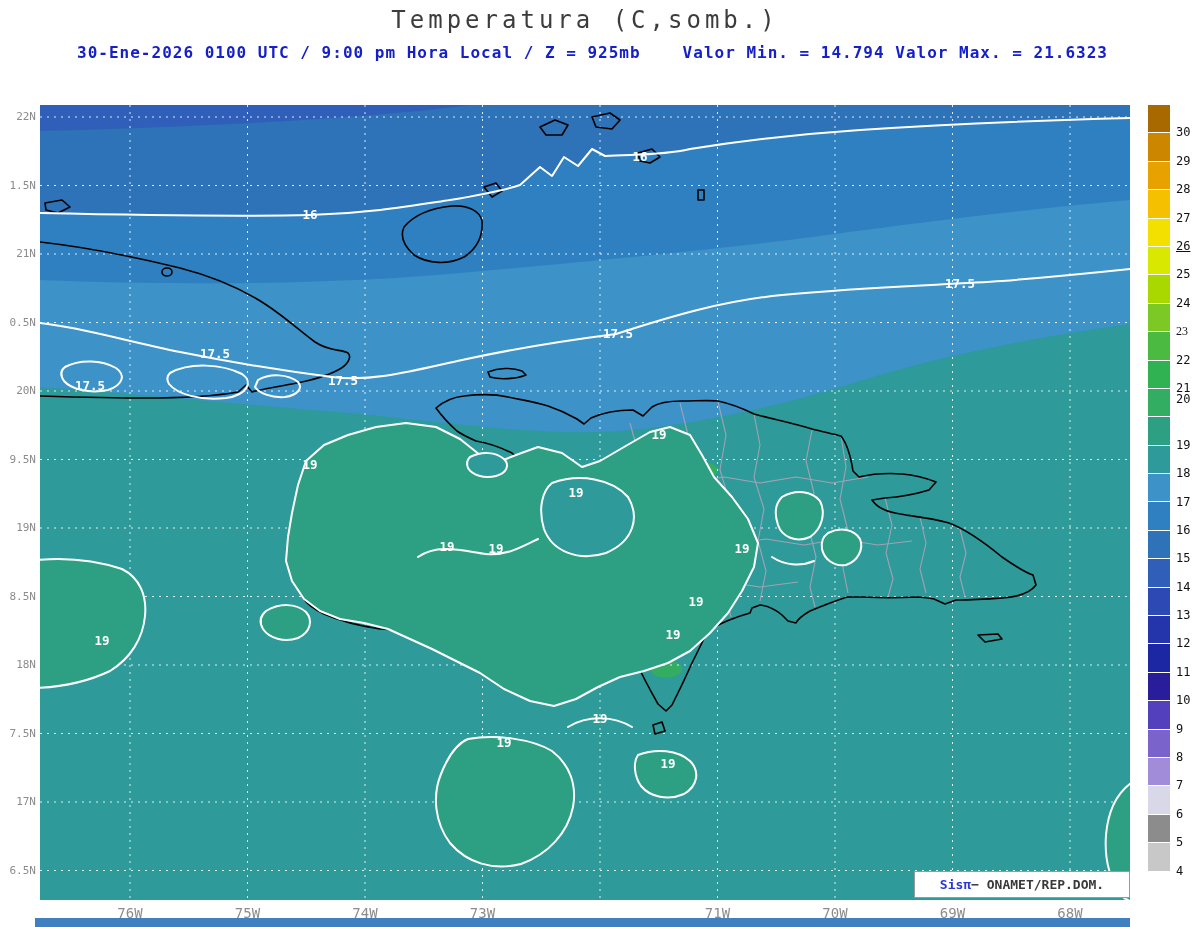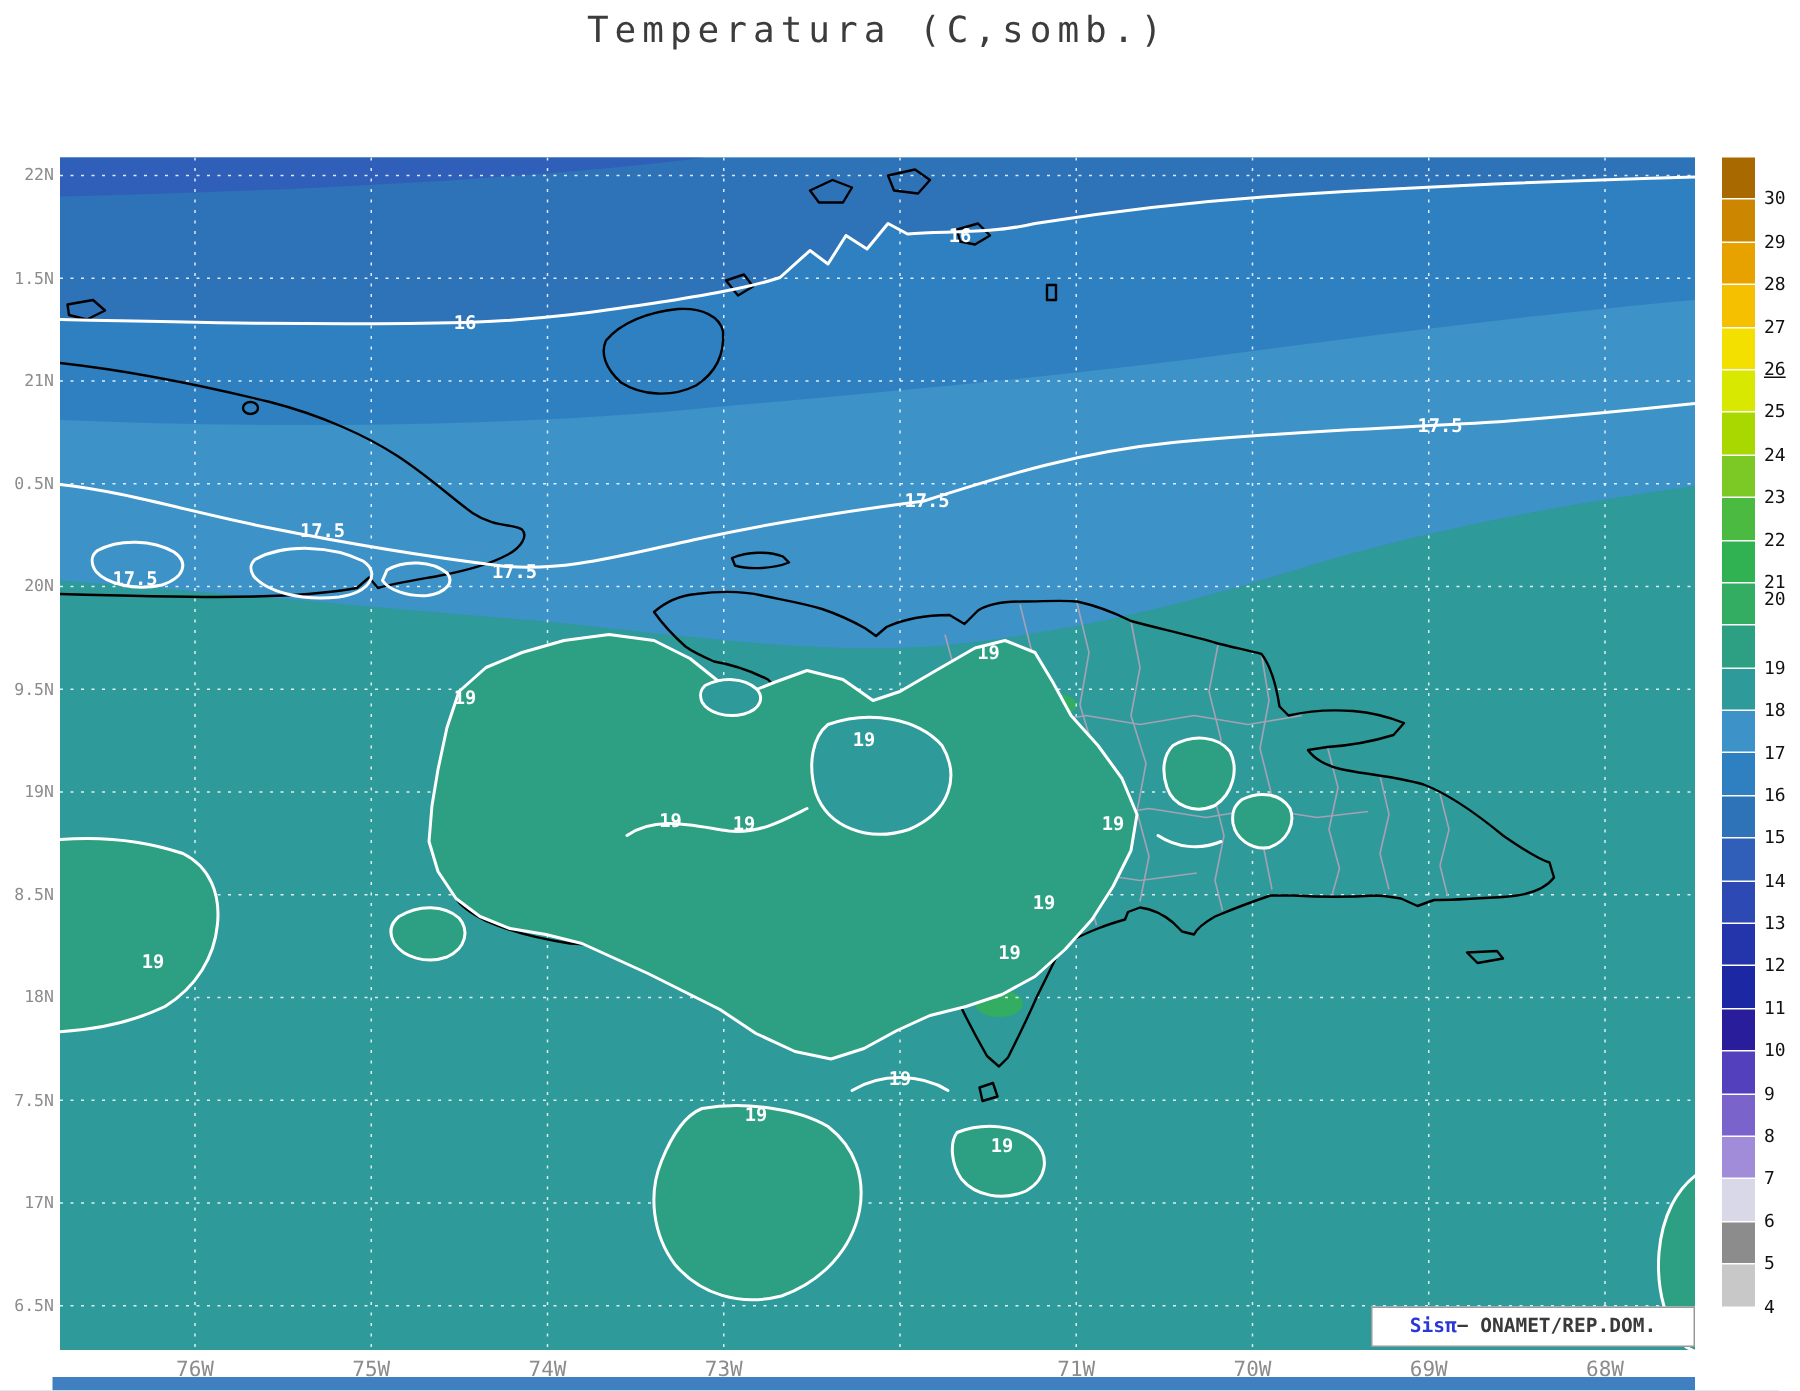--- a/index.html
+++ b/index.html
@@ -31,20 +31,23 @@
   .wm .brand{color:#2936d8;}
   .wm .org{color:#3a3a3a;}
   .bottom-strip{position:absolute;left:35px;top:918px;width:1095px;height:9px;background:#4080c0;}
 </style>
 </head>
 <body>
 
 <div id="stage">
 
   <div class="title">Temperatura (C,somb.)</div>
+  <div class="h1" style="color: rgb(21, 32, 200);">
+    <span>30-Ene-2026  0100 UTC / 9:00 pm Hora Local / Z = 925mb</span><span>Valor Min. = 14.794  Valor Max. = 21.6323</span>
+  </div>
 
   <div id="map-wrap">
     <svg id="map-svg" width="1090" height="795" viewBox="0 0 1090 795" xmlns="http://www.w3.org/2000/svg">
 
       <g id="field-layer">
         <rect x="0" y="0" width="1090" height="795" fill="#2e9a9a"></rect>
         <path fill="#3d92c8" d="M 0,282 C 120,291 220,301 320,309 C 420,319 500,331 580,326 C 660,319 740,301 820,276 C 900,251 1000,231 1090,219 L 1090,0 L 0,0 Z"></path>
         <path fill="#2f80c0" d="M 0,175 C 150,181 300,179 420,168 C 540,157 660,147 780,131 C 900,115 1000,103 1090,95 L 1090,0 L 0,0 Z"></path>
         <path fill="#2e72b8" d="M 0,108 C 90,110 180,112 270,110 C 330,108 370,101 410,95 C 440,90 462,86 480,80 L 500,62 L 512,71 L 524,52 L 538,61 L 552,44 L 565,51 C 592,49 620,51 650,44 C 700,36 760,29 820,25 C 880,21 980,16 1090,13 L 1090,0 L 0,0 Z"></path>
         <path fill="#2f5fb8" d="M 0,0 L 430,0 C 320,14 160,22 0,26 Z"></path>
@@ -231,21 +234,21 @@
       <div class="cb-cell" style="height: 27.3929px; margin-bottom: 1px; background: rgb(255, 255, 255);"></div>
     </div>
   <div id="colorbar-labels">
       <div class="cb-label" style="top: 125.393px;">30</div>
       <div class="cb-label" style="top: 153.786px;">29</div>
       <div class="cb-label" style="top: 182.179px;">28</div>
       <div class="cb-label" style="top: 210.571px;">27</div>
       <div class="cb-label" style="top: 238.964px; text-decoration: underline;">26</div>
       <div class="cb-label" style="top: 267.357px;">25</div>
       <div class="cb-label" style="top: 295.75px;">24</div>
-      <div class="cb-label" style="top: 324.143px;">23</div>
+      <div class="cb-label" style="top: 324.143px; font-family: Liberation Serif, serif;">23</div>
       <div class="cb-label" style="top: 352.536px;">22</div>
       <div class="cb-label" style="top: 380.929px;">21</div>
       <div class="cb-label" style="top: 392px; text-align: center;">20</div>
       <div class="cb-label" style="top: 437.714px;">19</div>
       <div class="cb-label" style="top: 466.107px;">18</div>
       <div class="cb-label" style="top: 494.5px;">17</div>
       <div class="cb-label" style="top: 522.893px;">16</div>
       <div class="cb-label" style="top: 551.286px;">15</div>
       <div class="cb-label" style="top: 579.679px;">14</div>
       <div class="cb-label" style="top: 608.071px;">13</div>

